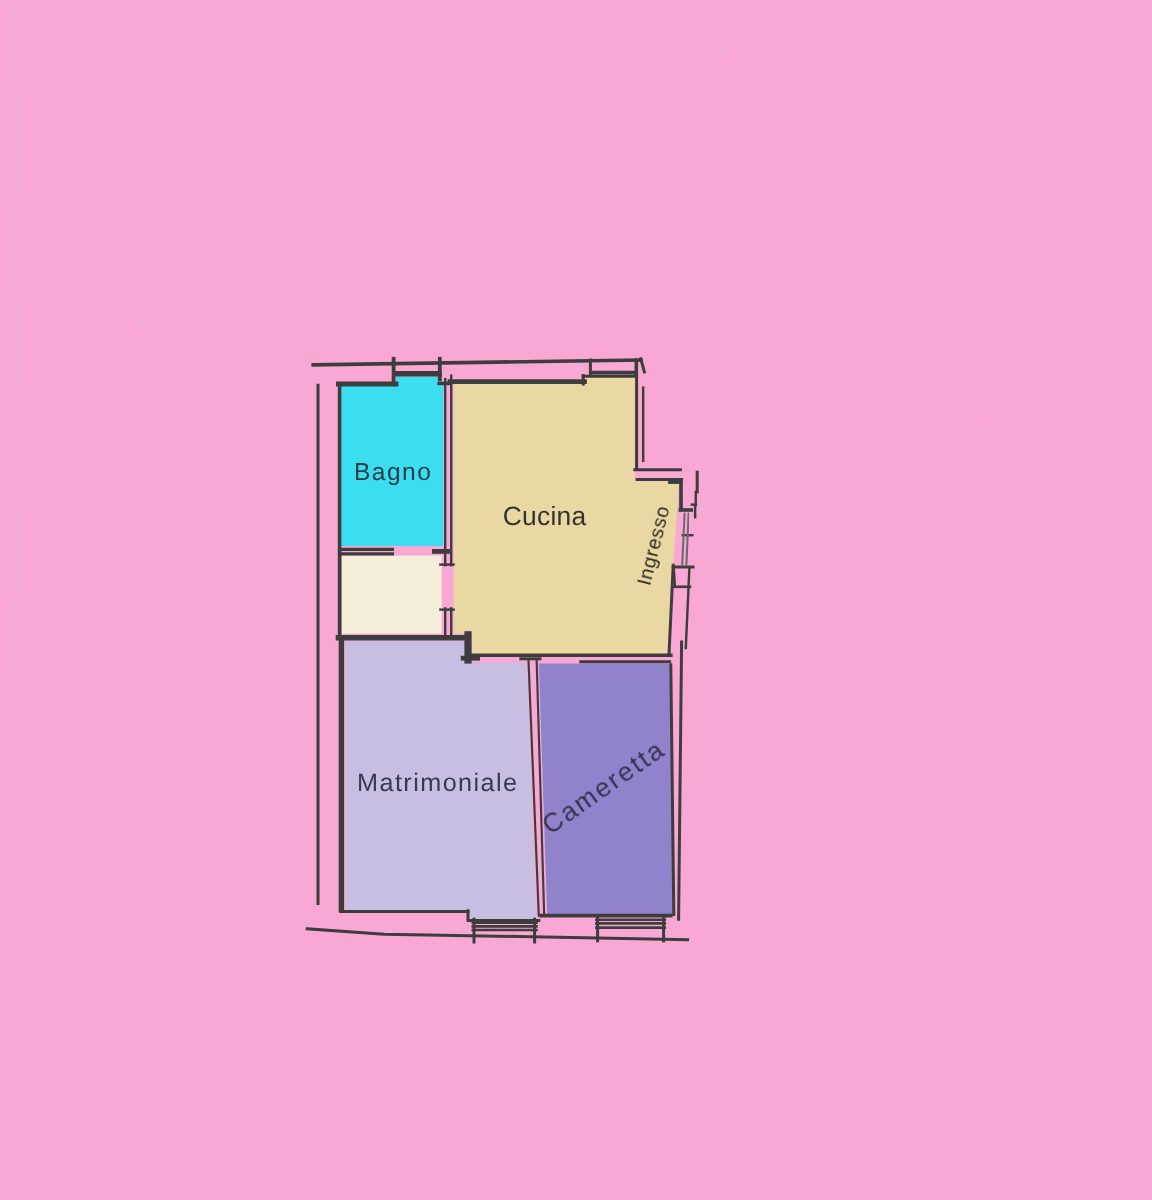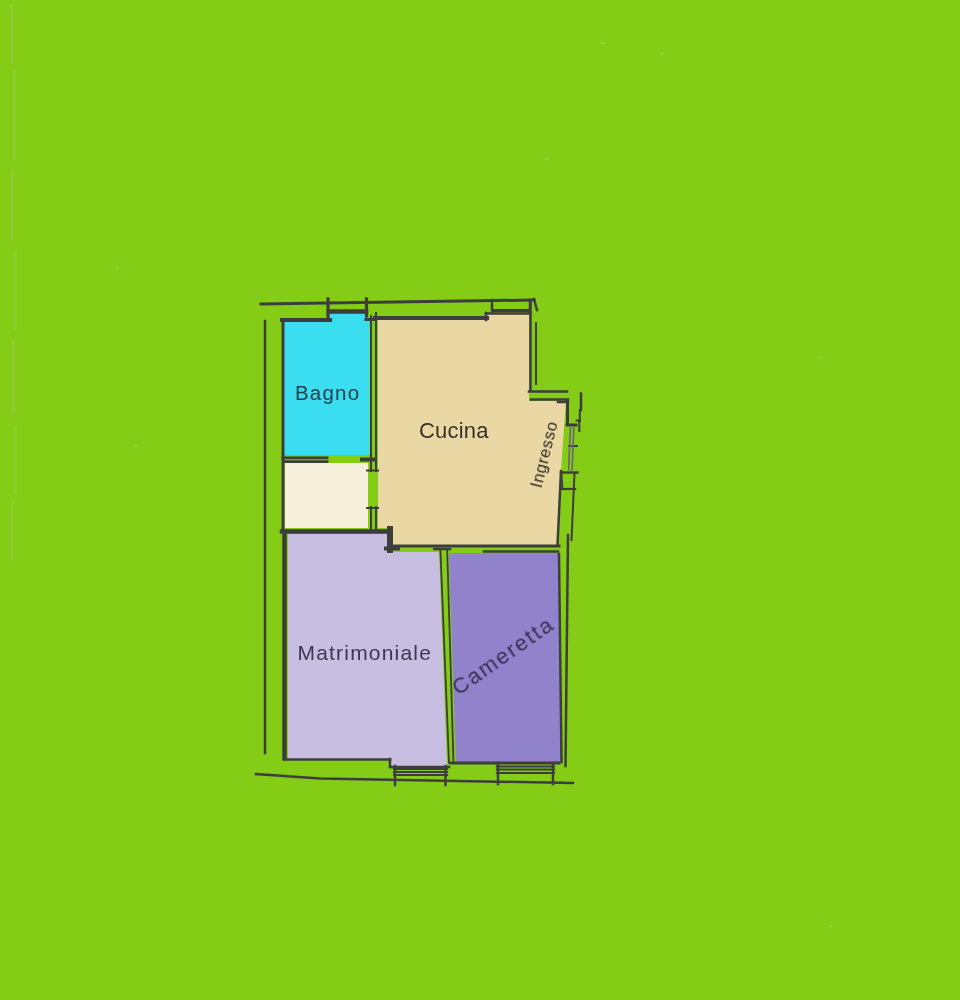--- a/index.html
+++ b/index.html
@@ -1,16 +1,16 @@
 <!DOCTYPE html>
 <html><head>
 <meta charset="utf-8">
 <style>
   html,body{margin:0;padding:0;background:#ffffff;}
-  .page{position:relative;width:960px;height:1000px;background:#84cc16;overflow:hidden;}
+  .page{position:relative;width:960px;height:1000px;background:#f9a8d4;overflow:hidden;}
   svg{position:absolute;left:0;top:0;}
   text{font-family:"Liberation Sans", sans-serif;}
 </style>
 </head>
 <body>
 <div class="page">
 <svg width="960" height="1000" viewBox="0 0 960 1000">
   <defs>
         <filter id="soft" x="-5%" y="-5%" width="110%" height="110%">
           <feGaussianBlur stdDeviation="0.45"></feGaussianBlur>

